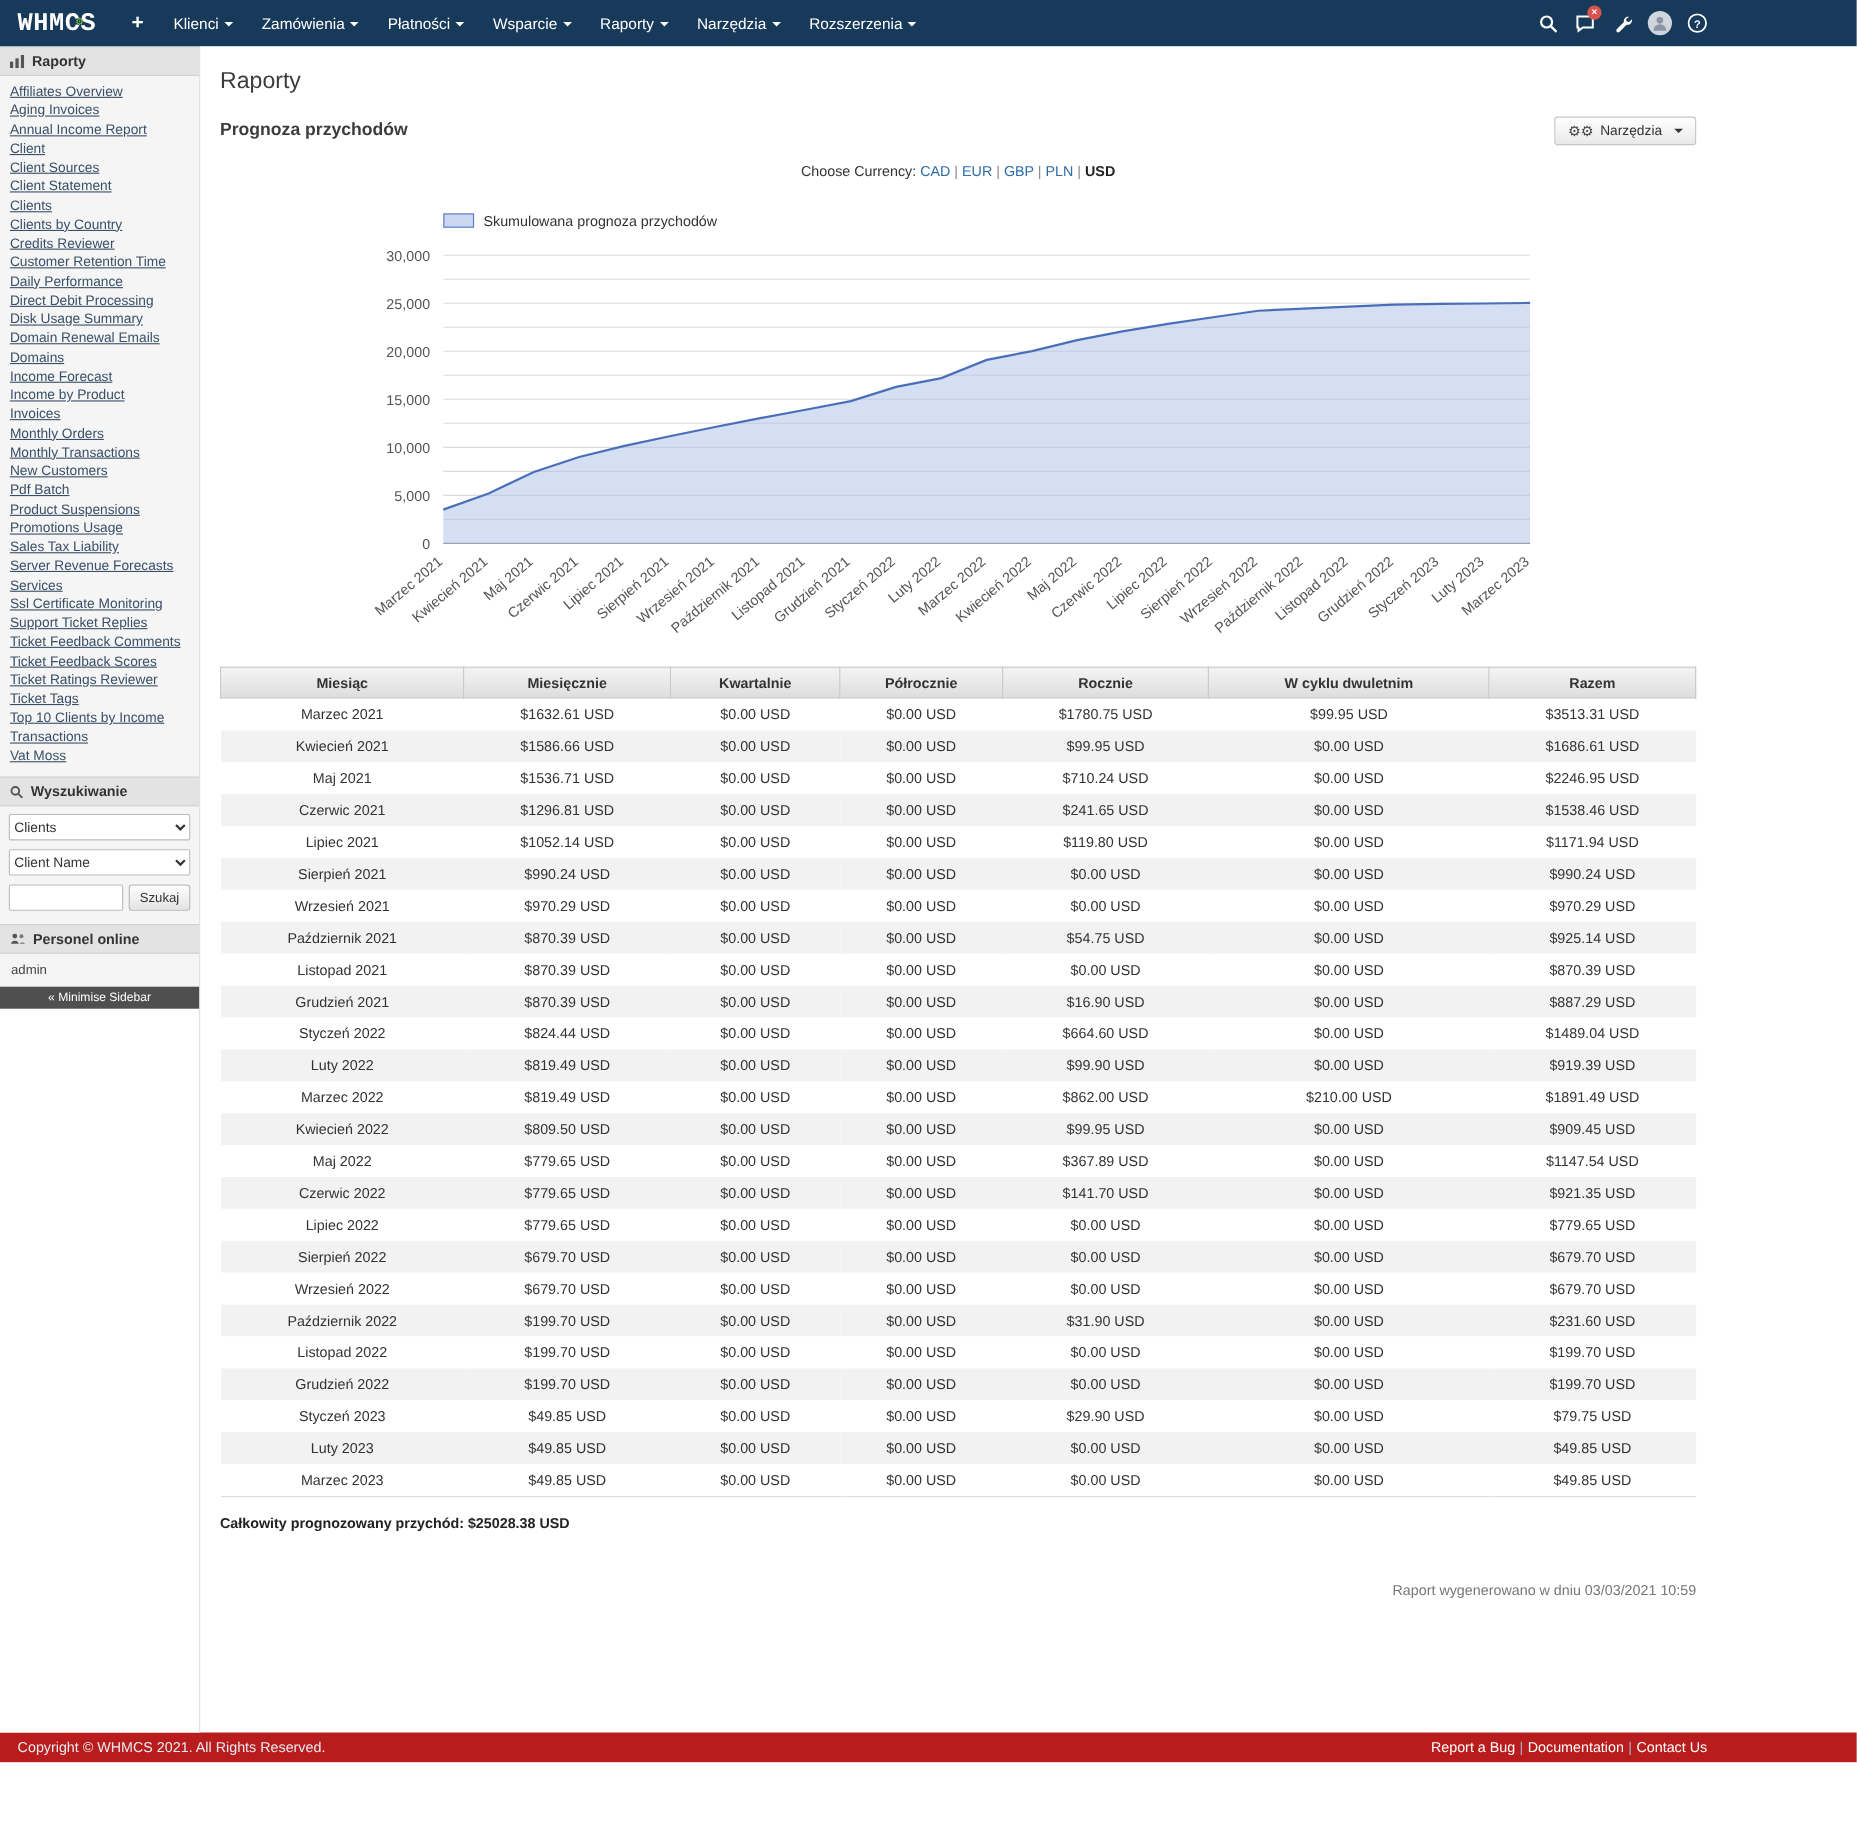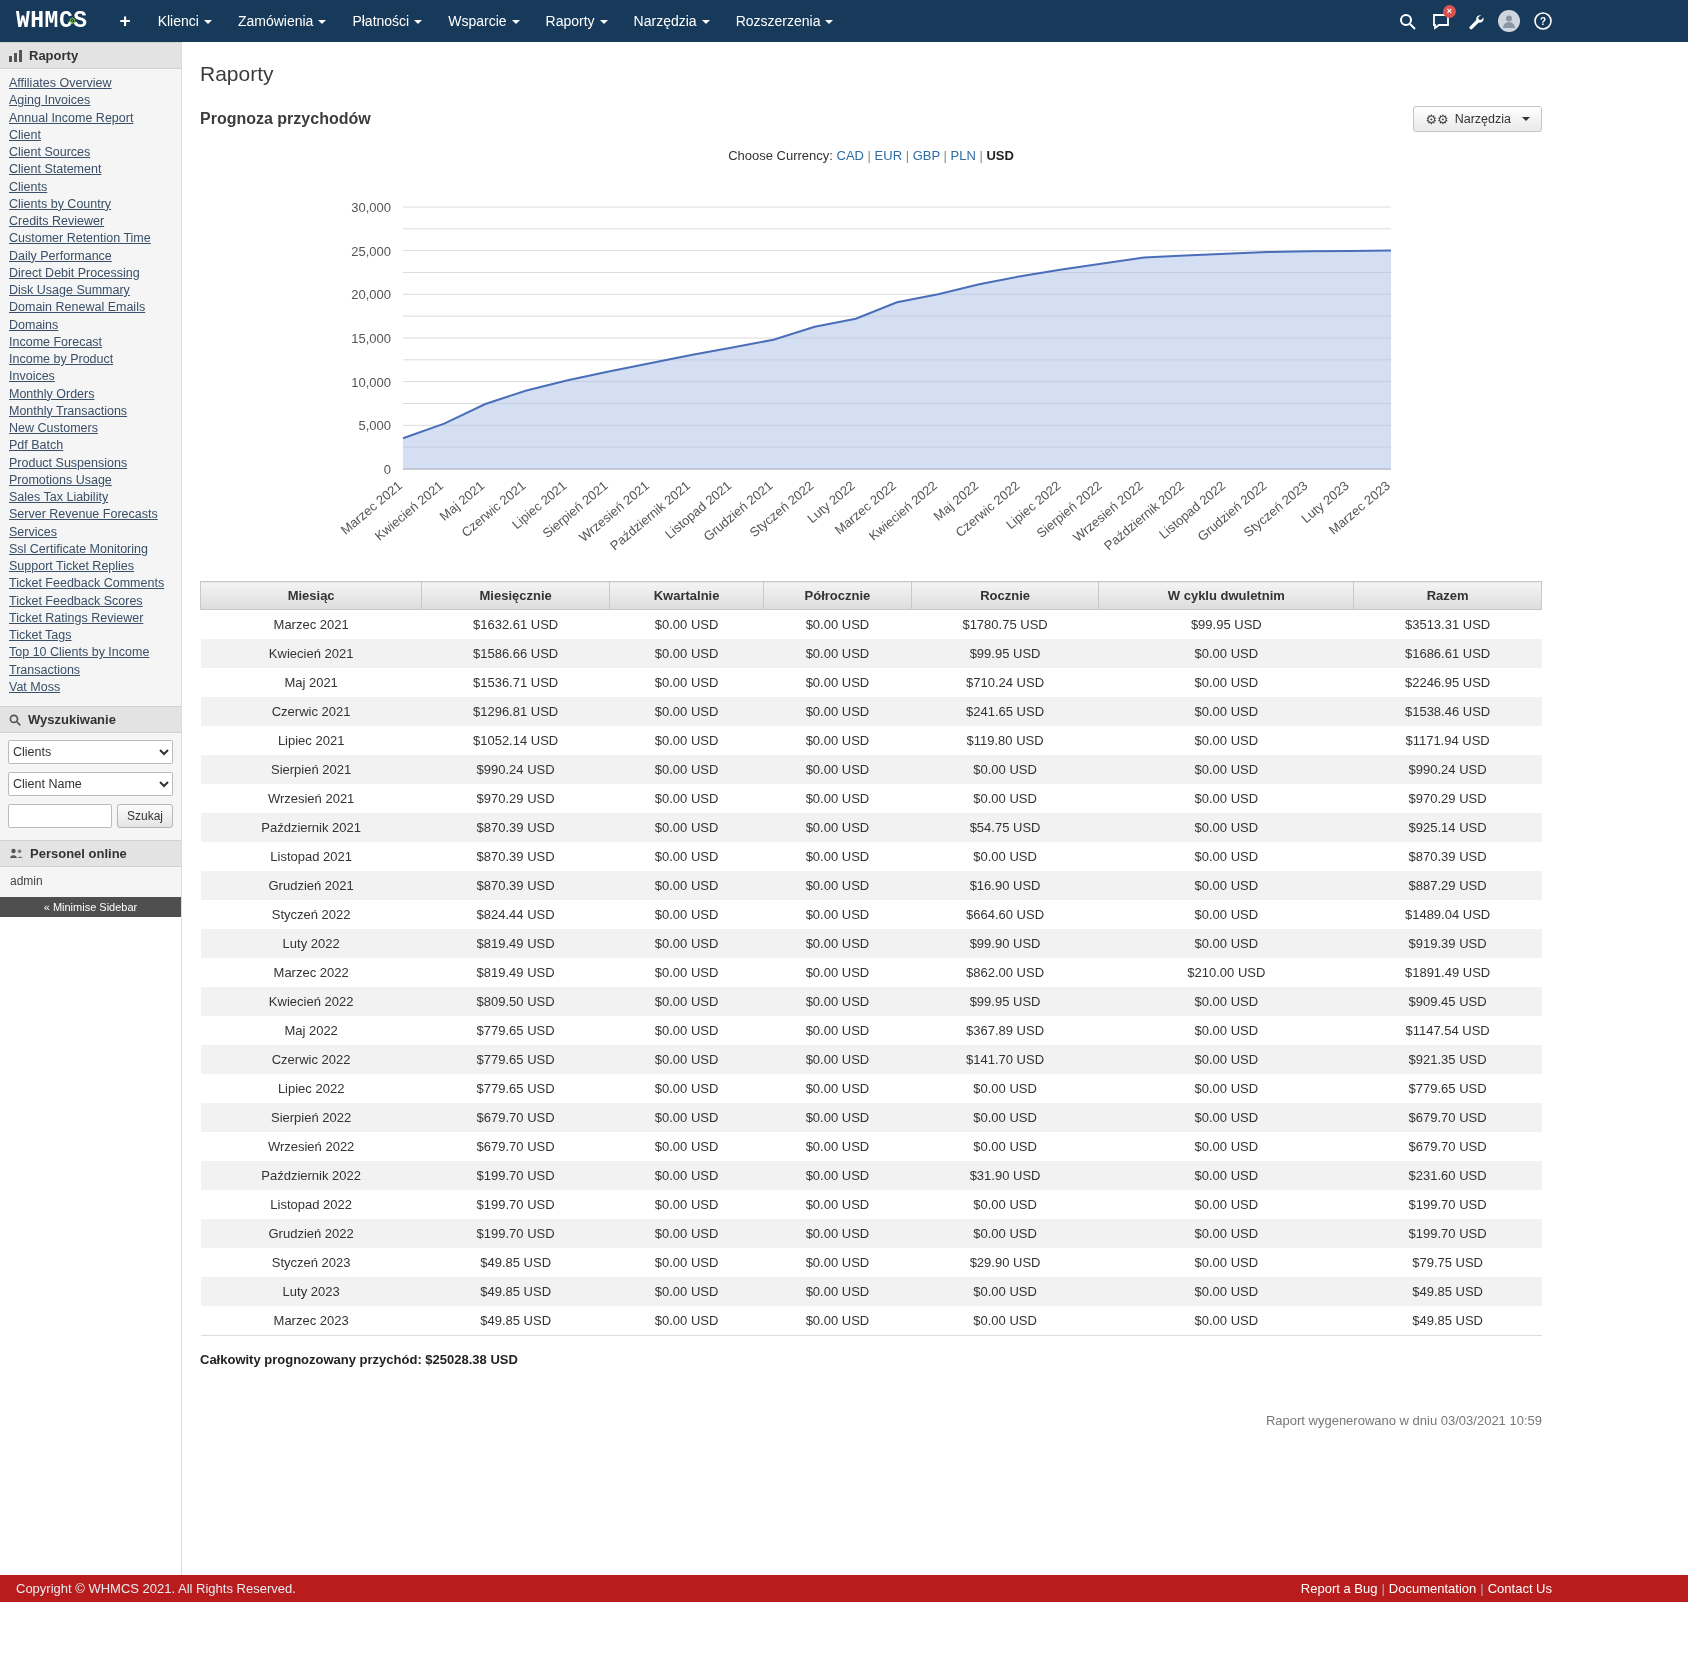--- a/index.html
+++ b/index.html
@@ -236,20 +236,24 @@
     </div>
 
 
     <div class="currency-row">
       <span>Choose Currency:</span>
       <span id="currency-links"><a class="cur-link" href="#">CAD</a><span class="cur-sep"> | </span><a class="cur-link" href="#">EUR</a><span class="cur-sep"> | </span><a class="cur-link" href="#">GBP</a><span class="cur-sep"> | </span><a class="cur-link" href="#">PLN</a><span class="cur-sep"> | </span></span>
       <span class="active-cur">USD</span>
     </div>
 
     <div class="chart-wrap">
+      <div class="chart-legend">
+        <span class="legend-swatch"></span>
+        <span>Skumulowana prognoza przychodów</span>
+      </div>
       <svg id="chart-svg" width="1065" height="372" viewBox="0 0 1065 372">
           <line x1="64" y1="276" x2="1052" y2="276" stroke="#9a9a9a" stroke-width="1"></line>
           <line x1="64" y1="254.16666666666666" x2="1052" y2="254.16666666666666" stroke="#dcdcdc" stroke-width="1"></line>
           <line x1="64" y1="232.33333333333334" x2="1052" y2="232.33333333333334" stroke="#dcdcdc" stroke-width="1"></line>
           <line x1="64" y1="210.5" x2="1052" y2="210.5" stroke="#dcdcdc" stroke-width="1"></line>
           <line x1="64" y1="188.66666666666669" x2="1052" y2="188.66666666666669" stroke="#dcdcdc" stroke-width="1"></line>
           <line x1="64" y1="166.83333333333331" x2="1052" y2="166.83333333333331" stroke="#dcdcdc" stroke-width="1"></line>
           <line x1="64" y1="145" x2="1052" y2="145" stroke="#dcdcdc" stroke-width="1"></line>
           <line x1="64" y1="123.16666666666666" x2="1052" y2="123.16666666666666" stroke="#dcdcdc" stroke-width="1"></line>
           <line x1="64" y1="101.33333333333334" x2="1052" y2="101.33333333333334" stroke="#dcdcdc" stroke-width="1"></line>

